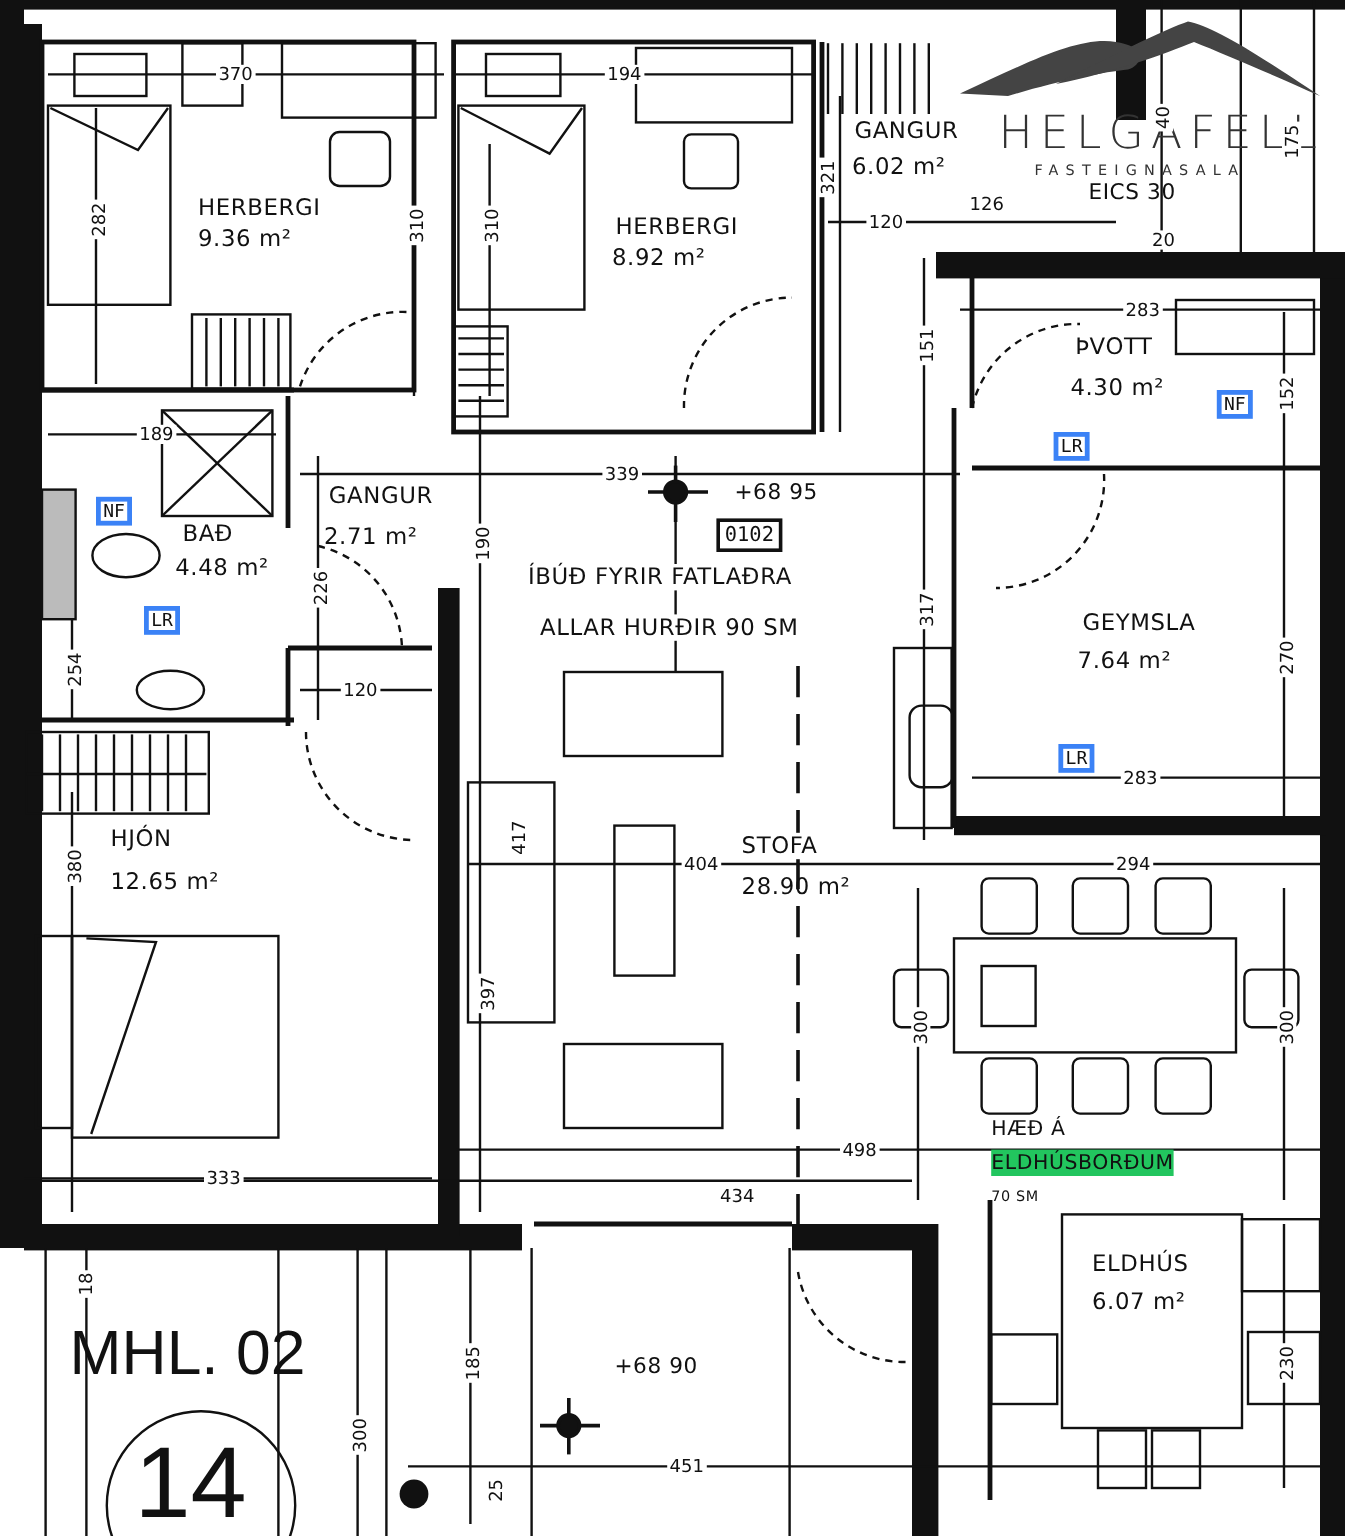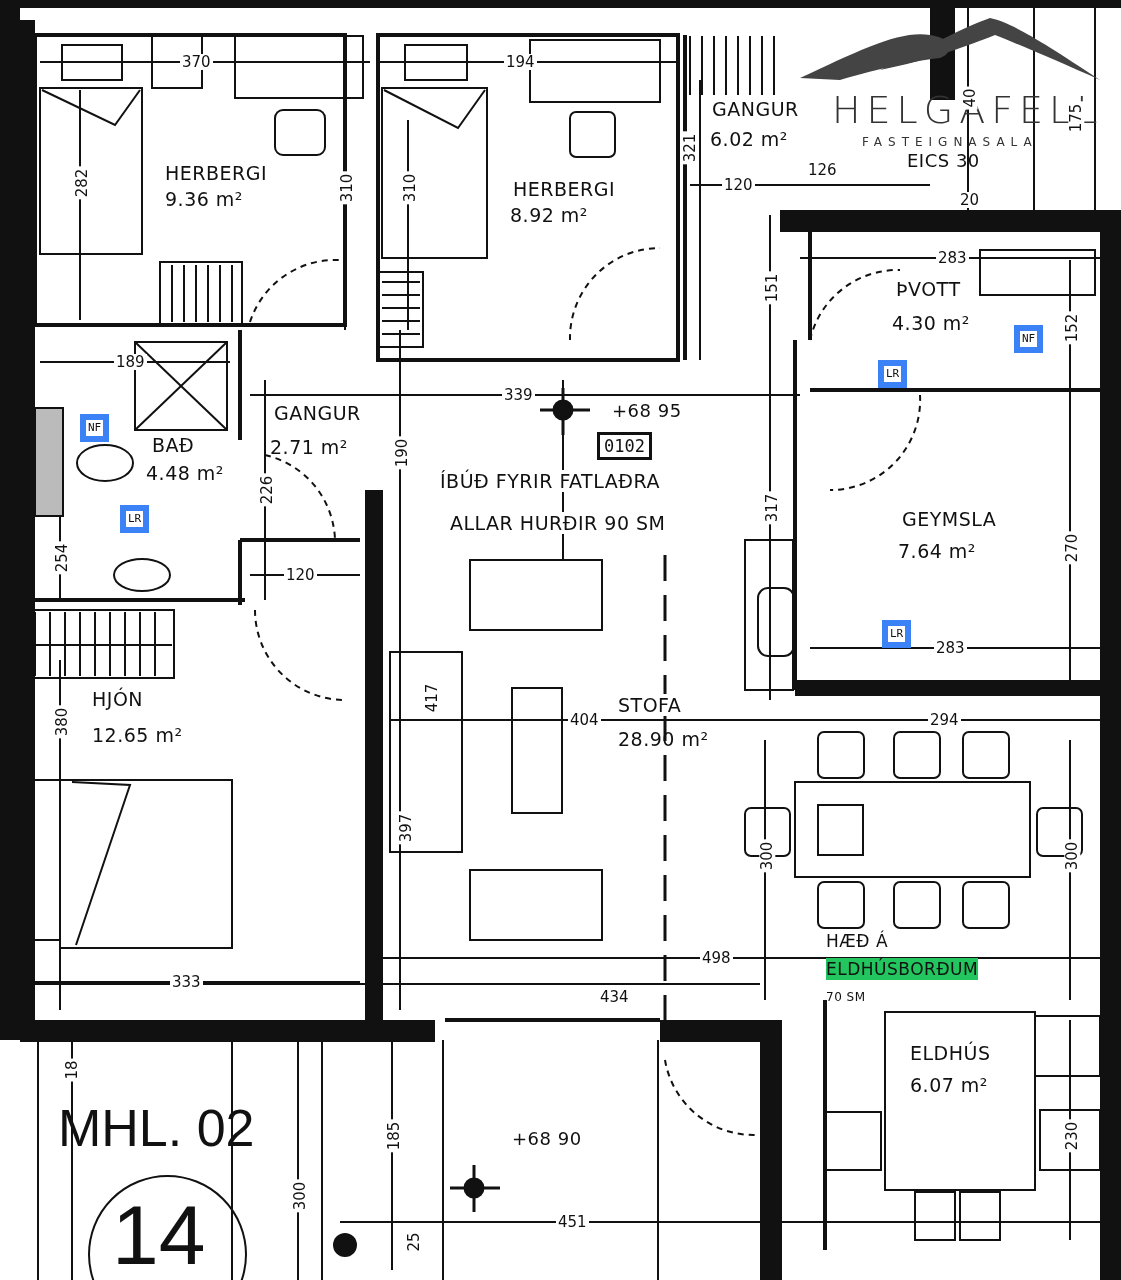--- a/index.html
+++ b/index.html
@@ -7,21 +7,21 @@
   #plan{position:absolute;left:0;top:0;width:1121px;height:1280px;}
   .lbl{position:absolute;font-family:"DejaVu Sans",sans-serif;font-size:19px;line-height:22px;color:#111;white-space:nowrap;letter-spacing:0.5px;}
   .area{font-size:19px;}
   .dim{position:absolute;font-family:"DejaVu Sans",sans-serif;font-size:15px;color:#111;background:#fff;padding:0 2px;line-height:16px;white-space:nowrap;}
   .vdim{transform:rotate(-90deg);transform-origin:center center;}
   .big{position:absolute;font-family:"Liberation Sans",sans-serif;font-size:52px;color:#111;white-space:nowrap;}
   .circle-num{position:absolute;left:88px;top:1175px;width:155px;height:155px;border:2px solid #111;border-radius:50%;}
   .circle-num span{position:absolute;left:22px;top:10px;font-family:"Liberation Sans",sans-serif;font-size:84px;}
   .logo-word{position:absolute;left:832px;top:88px;font-family:"DejaVu Sans",sans-serif;font-size:38px;letter-spacing:6px;color:#333;font-weight:300;}
   .logo-sub{position:absolute;left:862px;top:135px;font-family:"DejaVu Sans",sans-serif;font-size:12px;letter-spacing:6px;color:#333;}
-  .tag{position:absolute;border:6px solid #3b82f6;font-size:11px;padding:0 2px;background:#fff;line-height:16px;font-family:"DejaVu Sans Mono",monospace;}
+  .tag{position:absolute;border:4px solid #3b82f6;font-size:15px;padding:0 2px;background:#fff;line-height:16px;font-family:"DejaVu Sans Mono",monospace;}
   .unitbox{position:absolute;left:597px;top:432px;border:3px solid #111;font-size:17px;padding:0 4px;line-height:22px;font-family:"DejaVu Sans Mono",monospace;}
 </style>
 </head>
 <body>
 
 <svg id="plan" viewBox="0 0 1121 1280" xmlns="http://www.w3.org/2000/svg">
 
   <rect x="0" y="0" width="1121" height="8" fill="#111"></rect>
 
   <g fill="#111">

